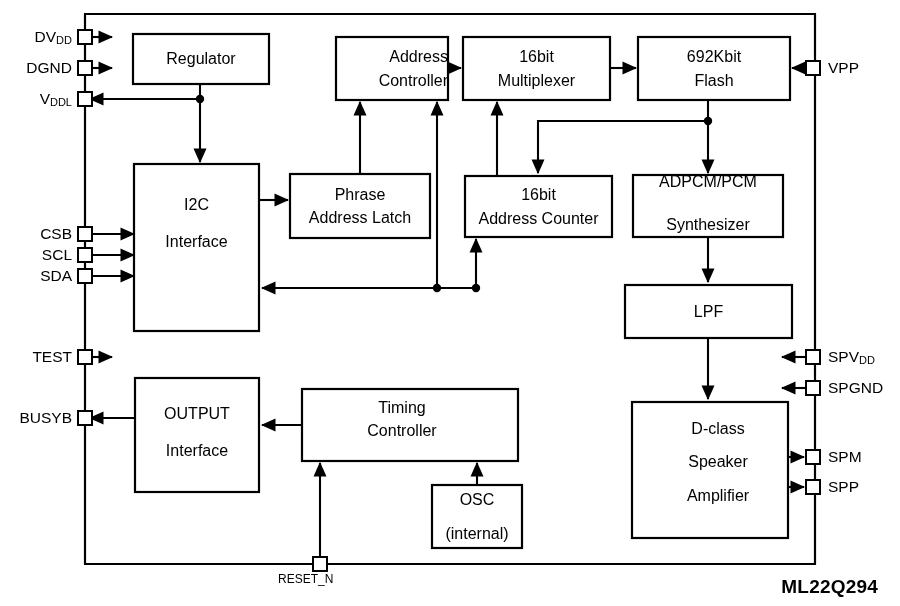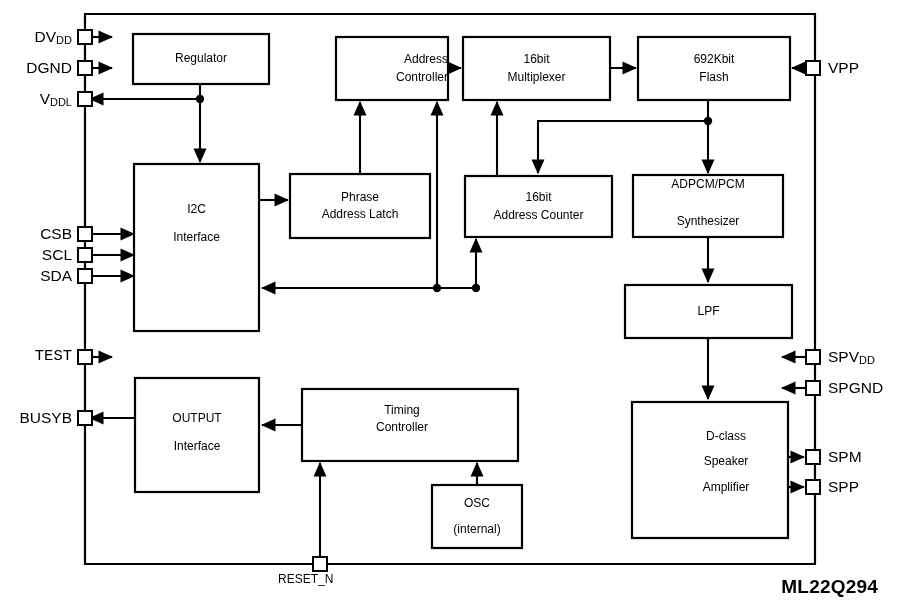--- a/index.html
+++ b/index.html
@@ -21,21 +21,21 @@
     top: 0;
     width: 900px;
     height: 606px;
   }
   .blk-text {
     position: absolute;
     display: flex;
     flex-direction: column;
     align-items: center;
     justify-content: center;
-    font-size: 12px;
+    font-size: 16px;
     color: #000;
     line-height: 1.45;
     text-align: center;
     pointer-events: none;
   }
   .blk-text span { display: block; white-space: nowrap; }
   .pin-label {
     position: absolute;
     font-size: 15.5px;
     color: #000;
@@ -235,21 +235,21 @@
   <div class="blk-text" style="left:135px; top:383px; width:124px; height:100px; line-height:2.3;">
     <span>OUTPUT</span>
     <span>Interface</span>
   </div>
 
   <div class="blk-text" style="left:302px; top:389px; width:200px; height:60px;text-align:right;">
     <span>Timing</span>
     <span>Controller</span>
   </div>
 
-  <div class="blk-text" style="left:632px; top:402px; width:172px; height:120px; line-height:2.1;padding-left:8px;">
+  <div class="blk-text" style="left:632px; top:402px; width:172px; height:120px; line-height:2.1;">
     <span>D-class</span>
     <span>Speaker</span>
     <span>Amplifier</span>
   </div>
 
   <div class="blk-text" style="left:432px; top:485px; width:90px; height:63px; line-height:2.1;">
     <span>OSC</span>
     <span>(internal)</span>
   </div>
 
@@ -258,21 +258,21 @@
   <div class="pin-label left" style="left:0; top:60px; width:72px;"><span>DGND</span></div>
 
   <div class="pin-label left" style="left:0; top:91px; width:72px;"><span>V</span><sub>DDL</sub></div>
 
   <div class="pin-label left" style="left:0; top:226px; width:72px;"><span>CSB</span></div>
 
   <div class="pin-label left" style="left:0; top:247px; width:72px;"><span>SCL</span></div>
 
   <div class="pin-label left" style="left:0; top:268px; width:72px;"><span>SDA</span></div>
 
-  <div class="pin-label left" style="left:0; top:349px; width:72px;font-family:Liberation Mono, monospace;"><span>TEST</span></div>
+  <div class="pin-label left" style="left:0; top:349px; width:72px;"><span>TEST</span></div>
 
   <div class="pin-label left" style="left:0; top:410px; width:72px;"><span>BUSYB</span></div>
 
   <div class="pin-label right" style="left:828px; top:60px;"><span>VPP</span></div>
 
   <div class="pin-label right" style="left:828px; top:349px;"><span>SPV</span><sub>DD</sub></div>
 
   <div class="pin-label right" style="left:828px; top:380px;"><span>SPGND</span></div>
 
   <div class="pin-label right" style="left:828px; top:449px;"><span>SPM</span></div>

